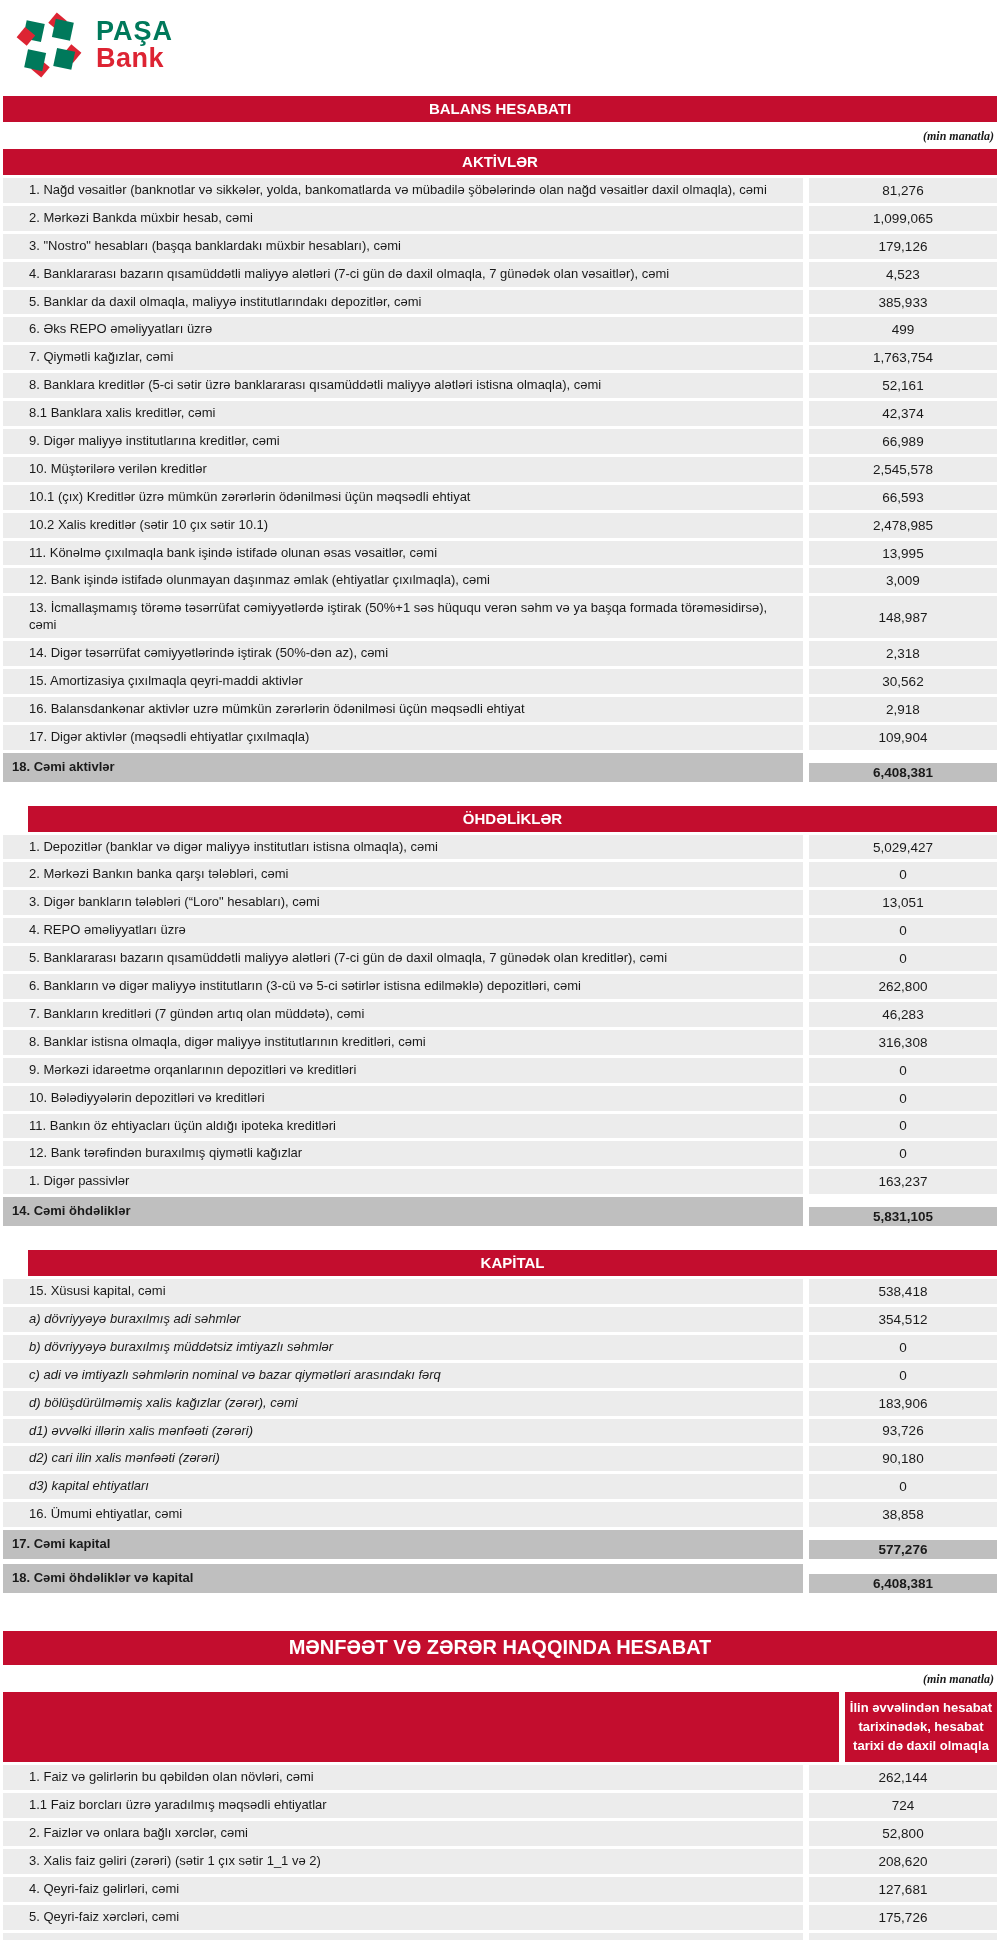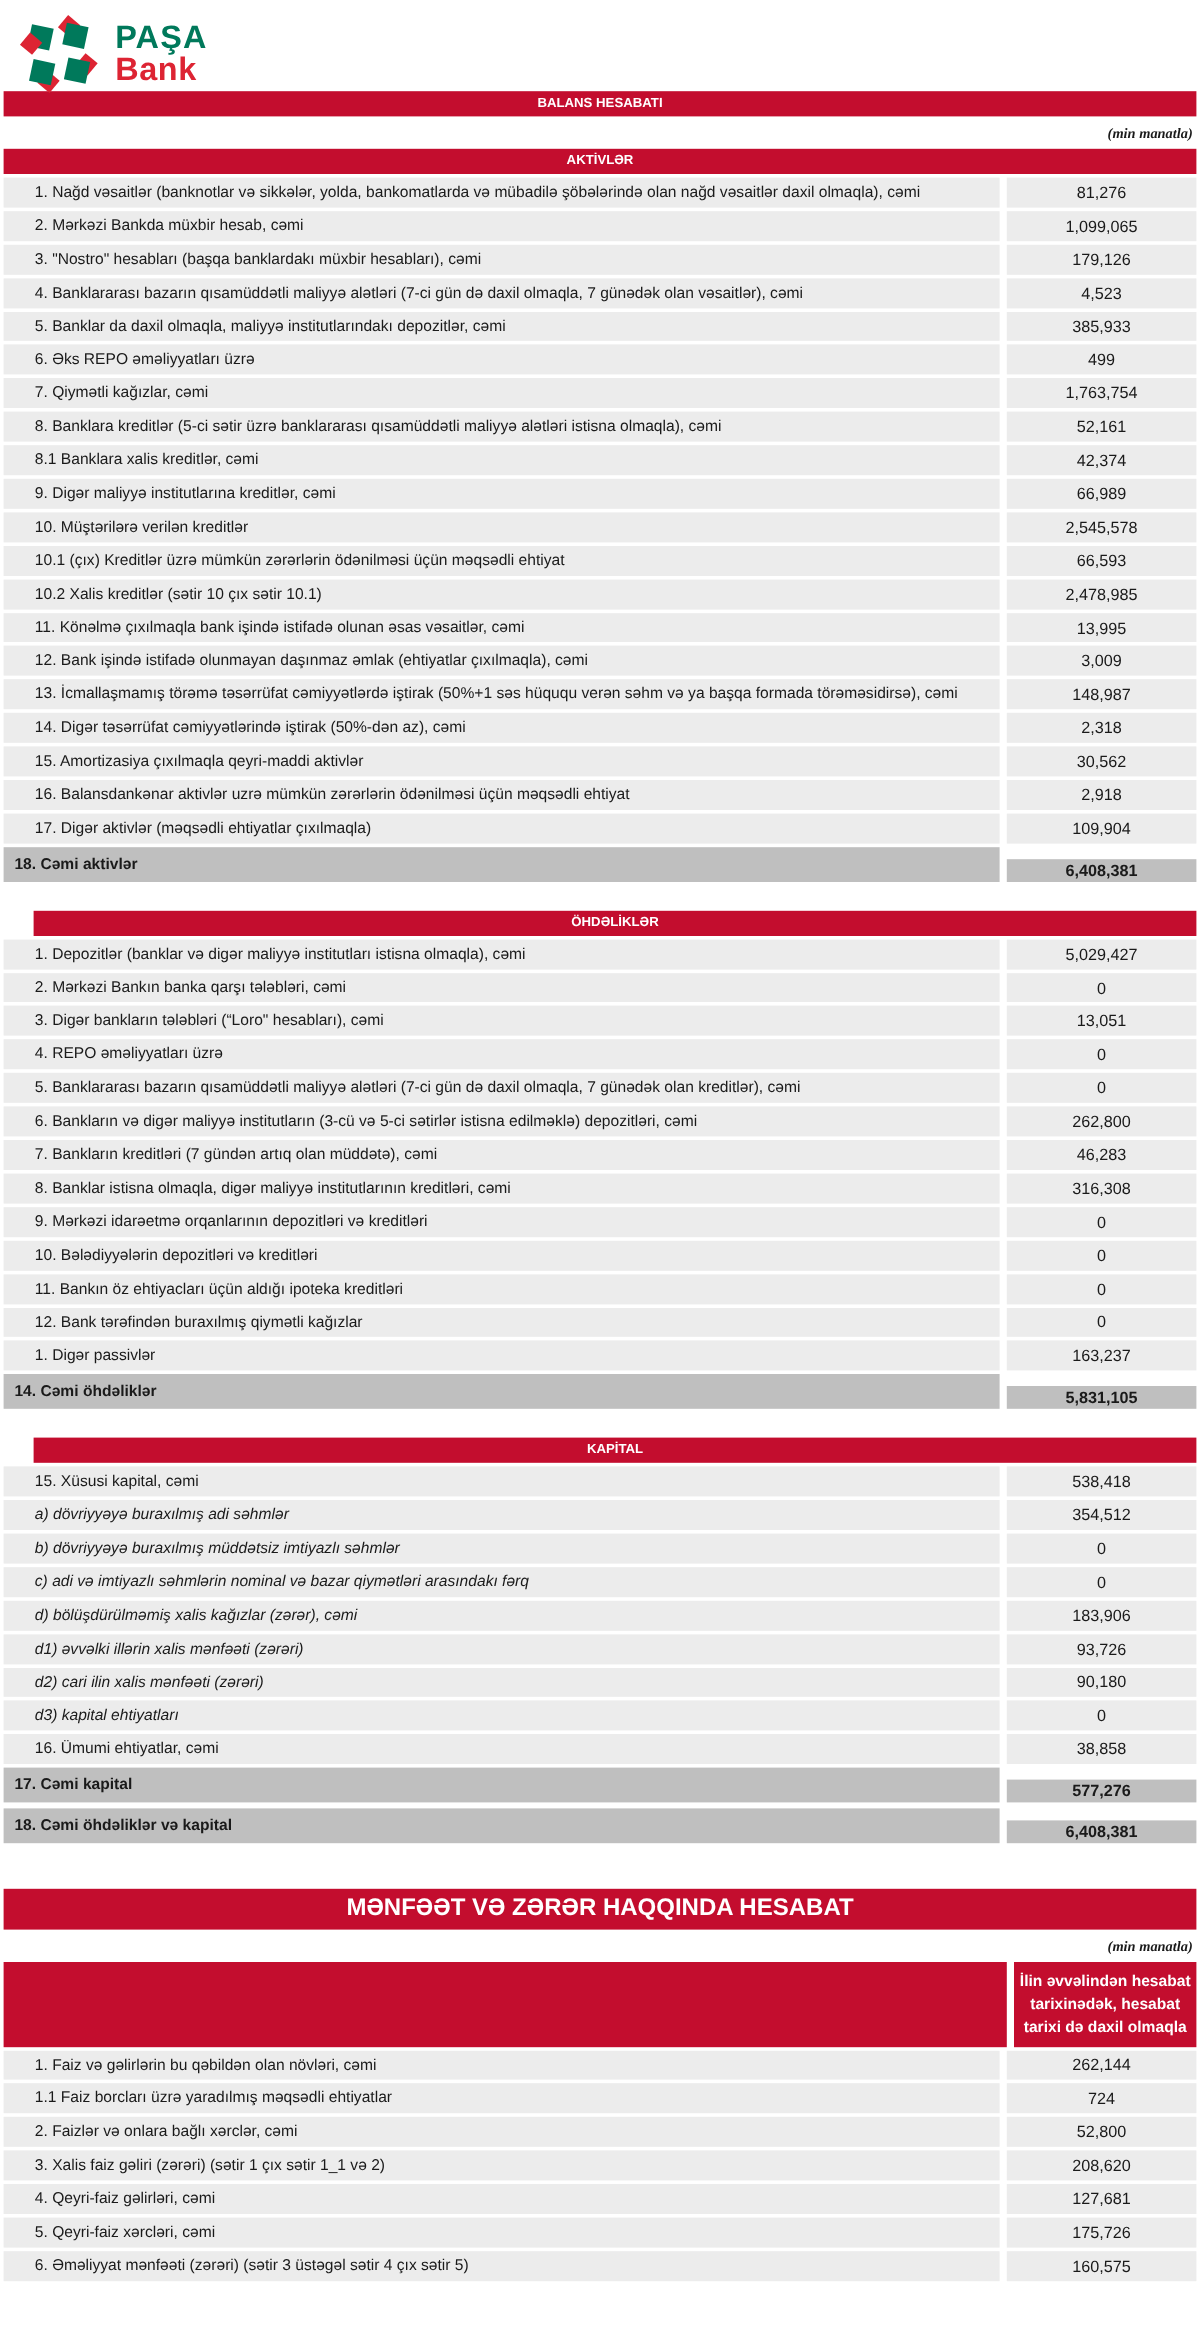--- a/index.html
+++ b/index.html
@@ -14,35 +14,35 @@
   body{
     width:1000px;
     background:#fff;
     color:var(--ink);
     font-family:"Liberation Sans", sans-serif;
     -webkit-font-smoothing:antialiased;
   }
   .page{width:1000px;}
 
   
-  .report-header{padding:12px 0 22px 16px;height:76px;}
+  .report-header{padding:12px 0 22px 16px;height:96px;}
   .logo{display:flex;align-items:center;gap:14px;}
   .logo svg{width:66px;height:66px;display:block;}
   .logo-text{display:flex;flex-direction:column;line-height:1.0;}
   .brand-top{color:var(--green);font-weight:bold;font-size:27px;letter-spacing:1px;}
   .brand-bottom{color:var(--logo-red);font-weight:bold;font-size:27px;letter-spacing:.5px;}
 
   
   .banner{
     margin:0 3px;
     background:var(--red);
     color:#fff;
     font-weight:bold;
     text-align:center;
-    font-size:11px;
+    font-size:15px;
     padding:4px 0 5px;
   }
   .banner.pl{font-size:20px;padding:5px 1px 6px;margin-top:38px;}
   .section-banner{margin-bottom:3px;}
   .gap-before{margin-top:24px;margin-left:28px;}
 
   .unit-note{
     text-align:right;
     padding:7px 6px 5px 0;
     font-family:"Liberation Serif", serif;
@@ -54,21 +54,21 @@
   
   .trow{display:flex;margin:0 3px 3px;}
   .trow .label{
     flex:1;
     background:var(--row);
     padding:4px 26px;
     font-size:13px;
     line-height:1.3;
   }
   .trow .value{
-    width:158px;
+    width:188px;
     margin-left:6px;
     background:var(--row);
     display:flex;align-items:center;justify-content:center;
     font-size:13.5px;
     padding:2px 4px;
     text-align:center;
   }
   .trow.total .label,.trow.total .value{
     background:var(--total);
     font-weight:bold;

